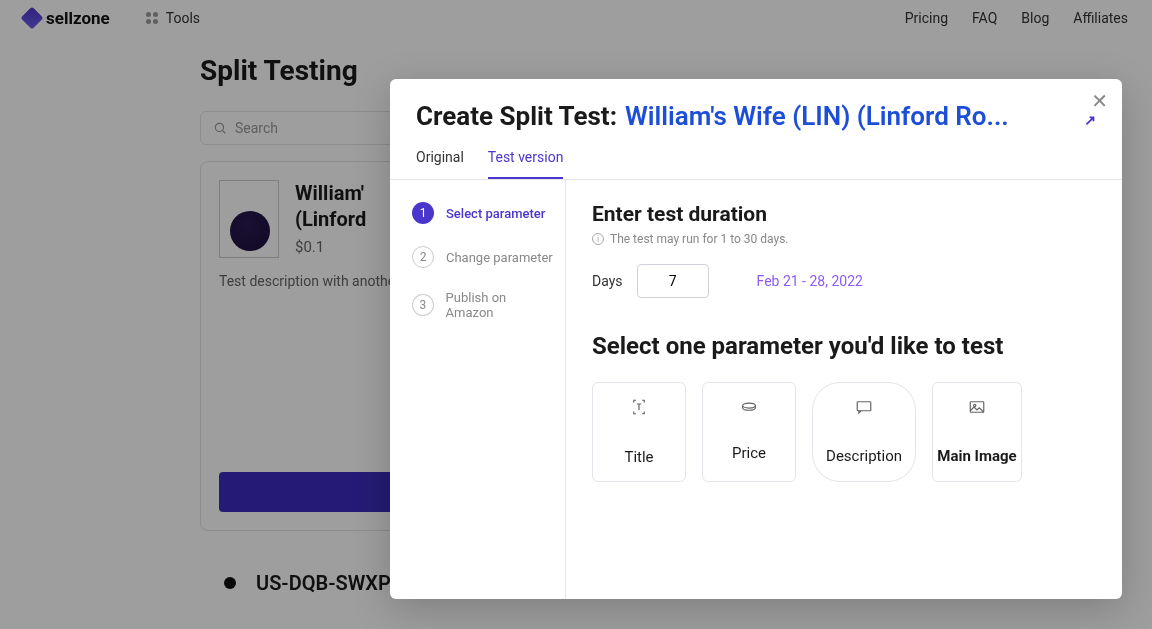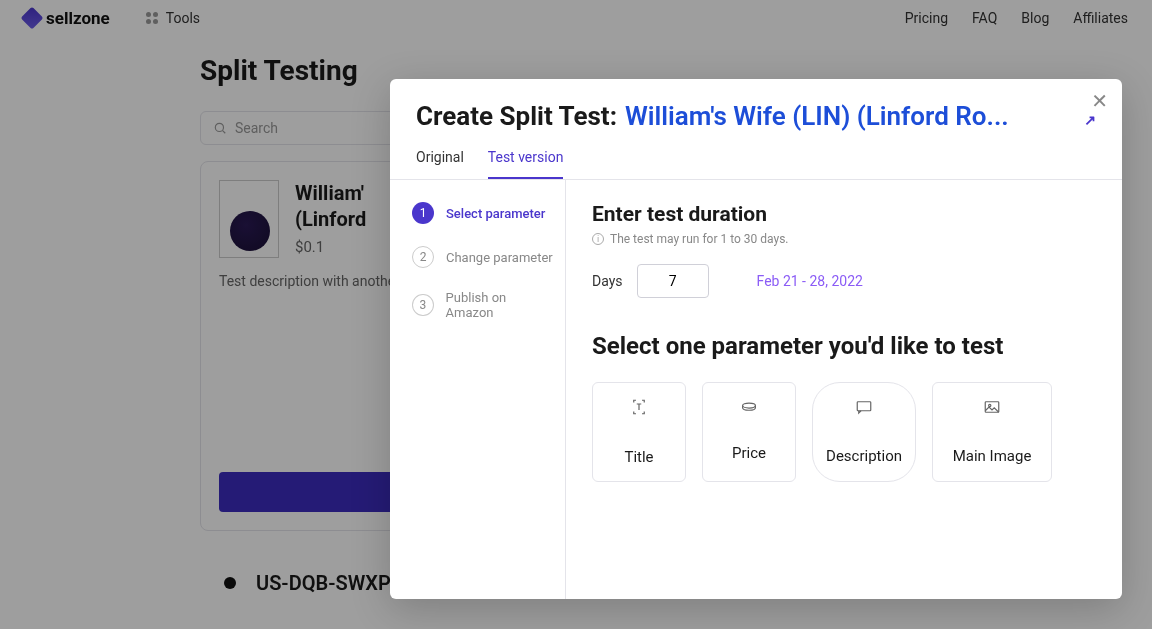--- a/index.html
+++ b/index.html
@@ -150,21 +150,21 @@
 
   .panel h3 { font-size: 24px; font-weight: 700; margin-bottom: 22px; }
   .param-grid { display: flex; gap: 16px; }
   .param-card {
     width: 94px; height: 100px;
     border: 1px solid #e4e4ea; border-radius: 6px;
     display: flex; flex-direction: column; align-items: center; justify-content: center;
     gap: 32px; font-size: 15px; cursor: pointer;
   }
   .param-card.wide { width: 104px; border-radius: 28px; }
-  .param-card.wider { width: 120px; }
+  .param-card.wider { width: 90px; font-weight: bold; }
   .param-icon { color: #666; }
   .param-icon svg { display: block; }
 
 </style>
 </head>
 <body>
 
 <div class="topbar">
   <div class="topbar-left">
     <div class="brand">

